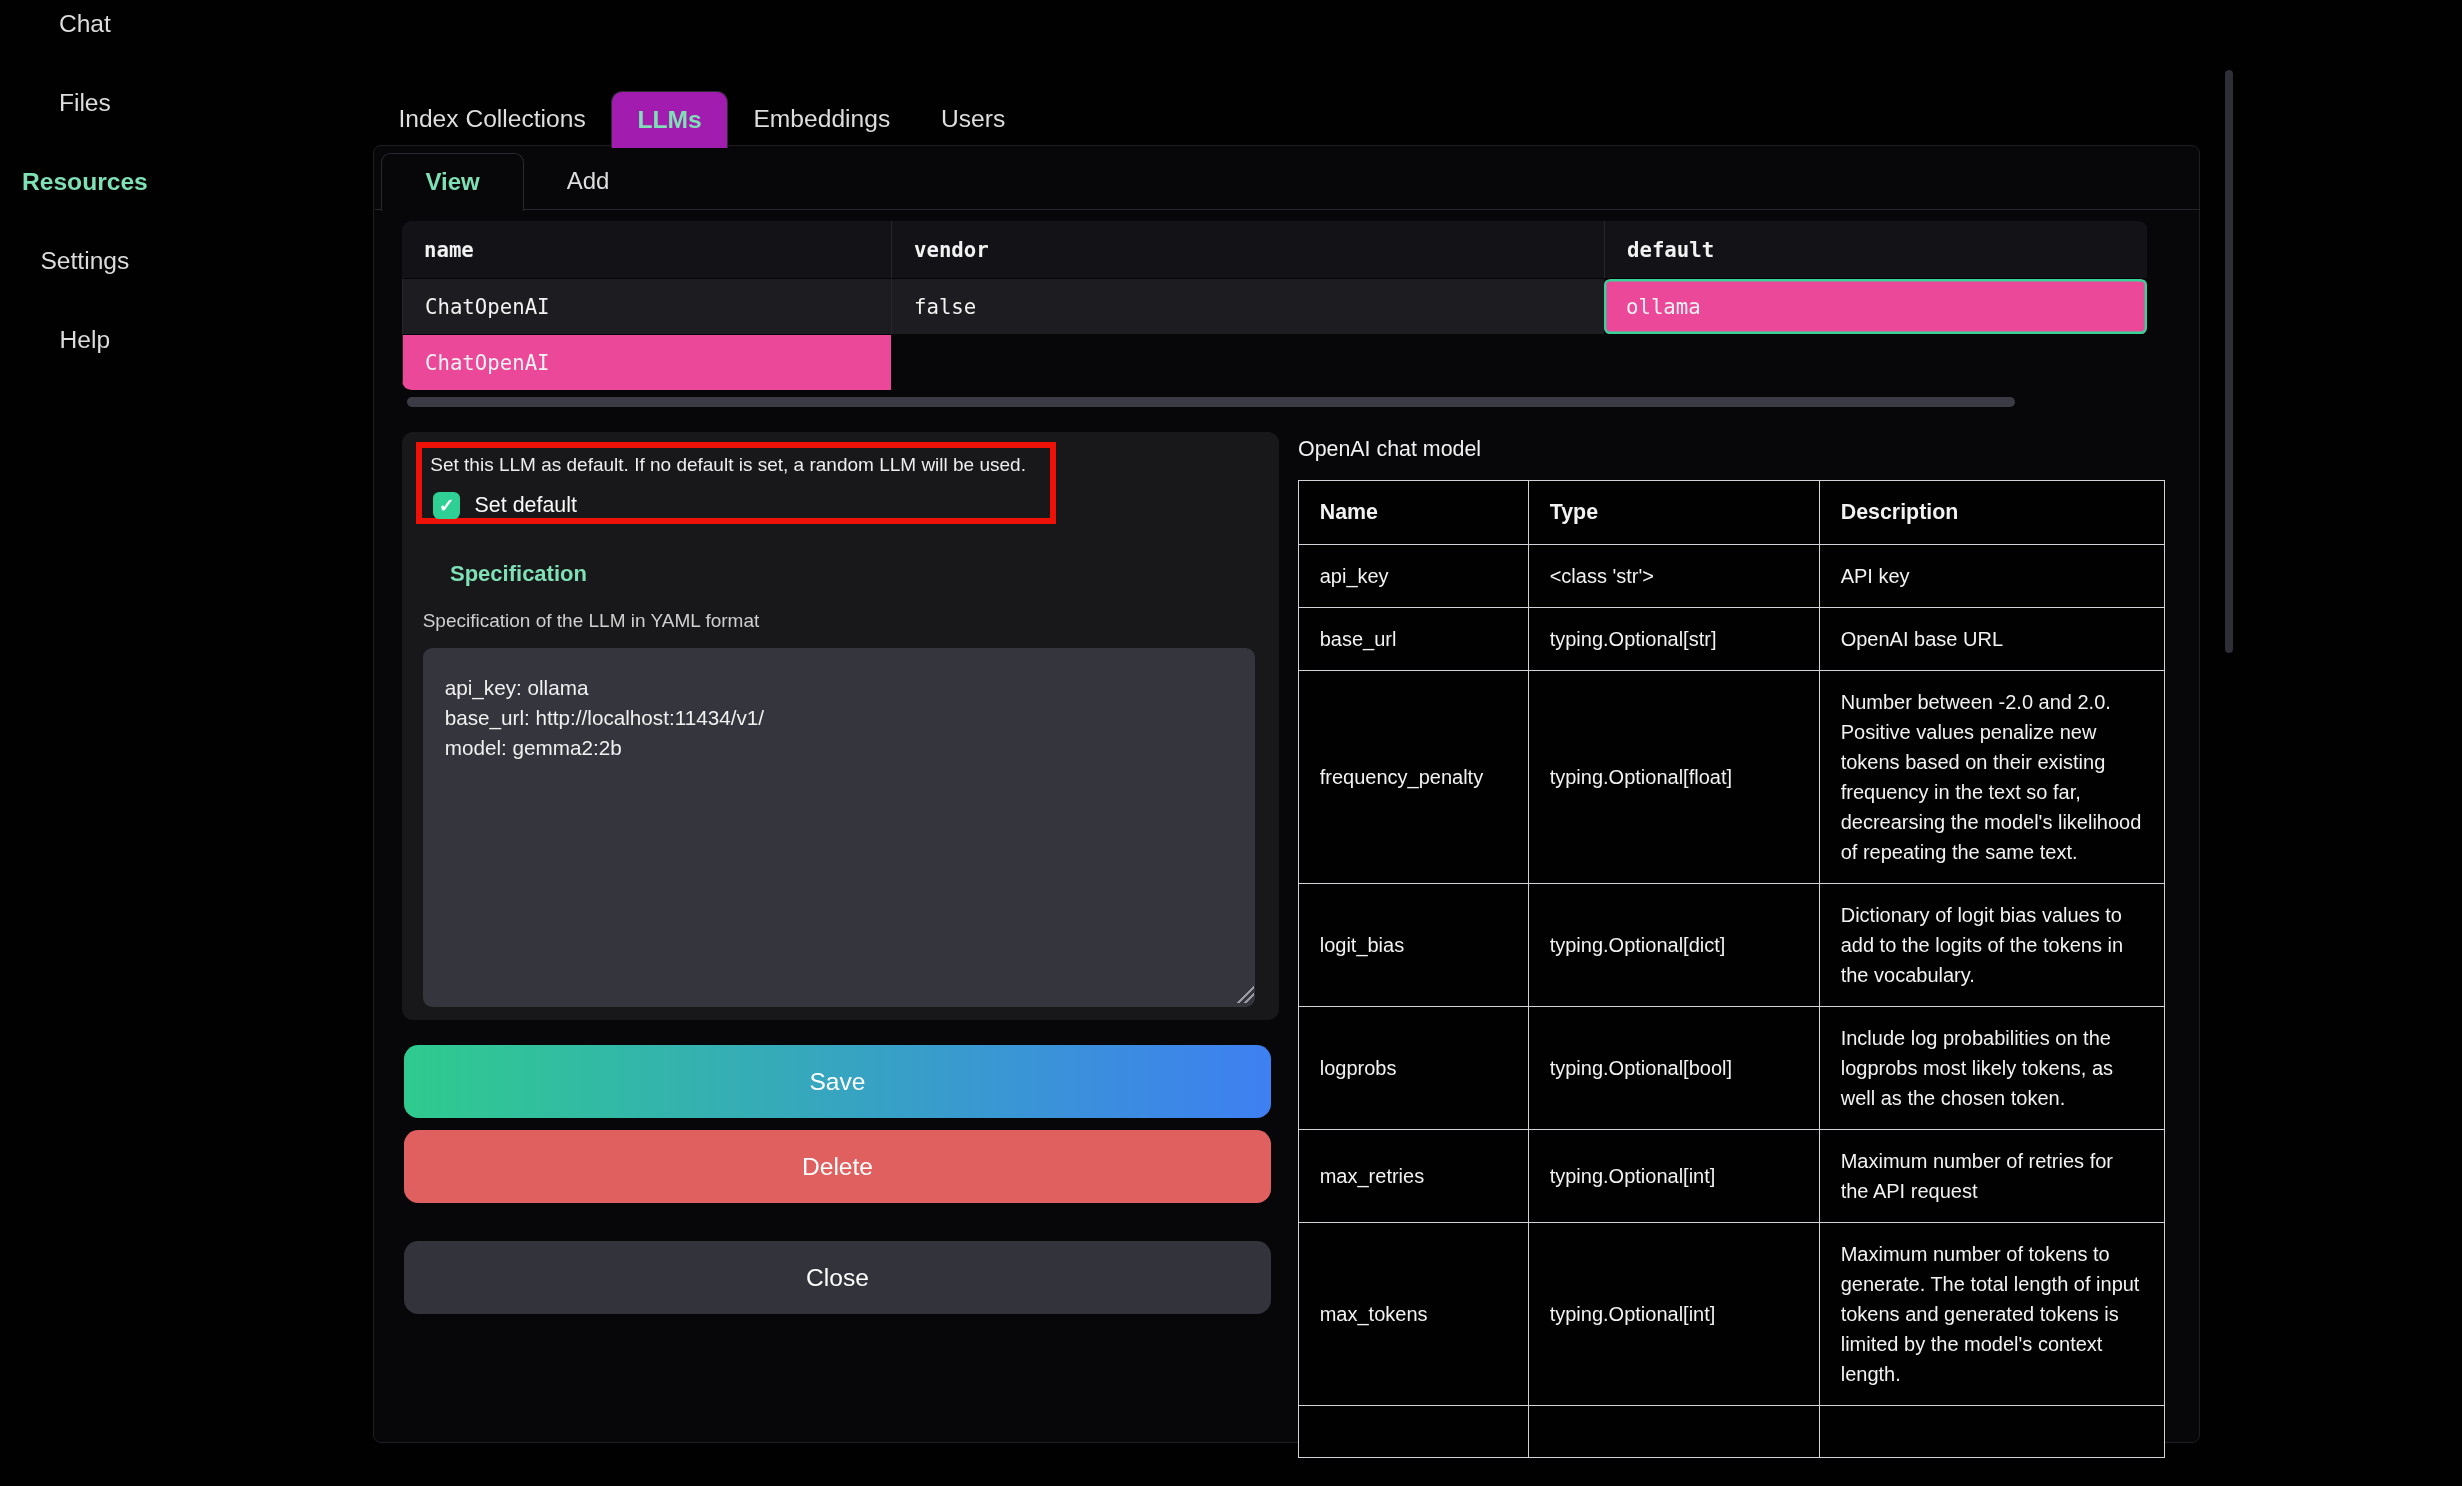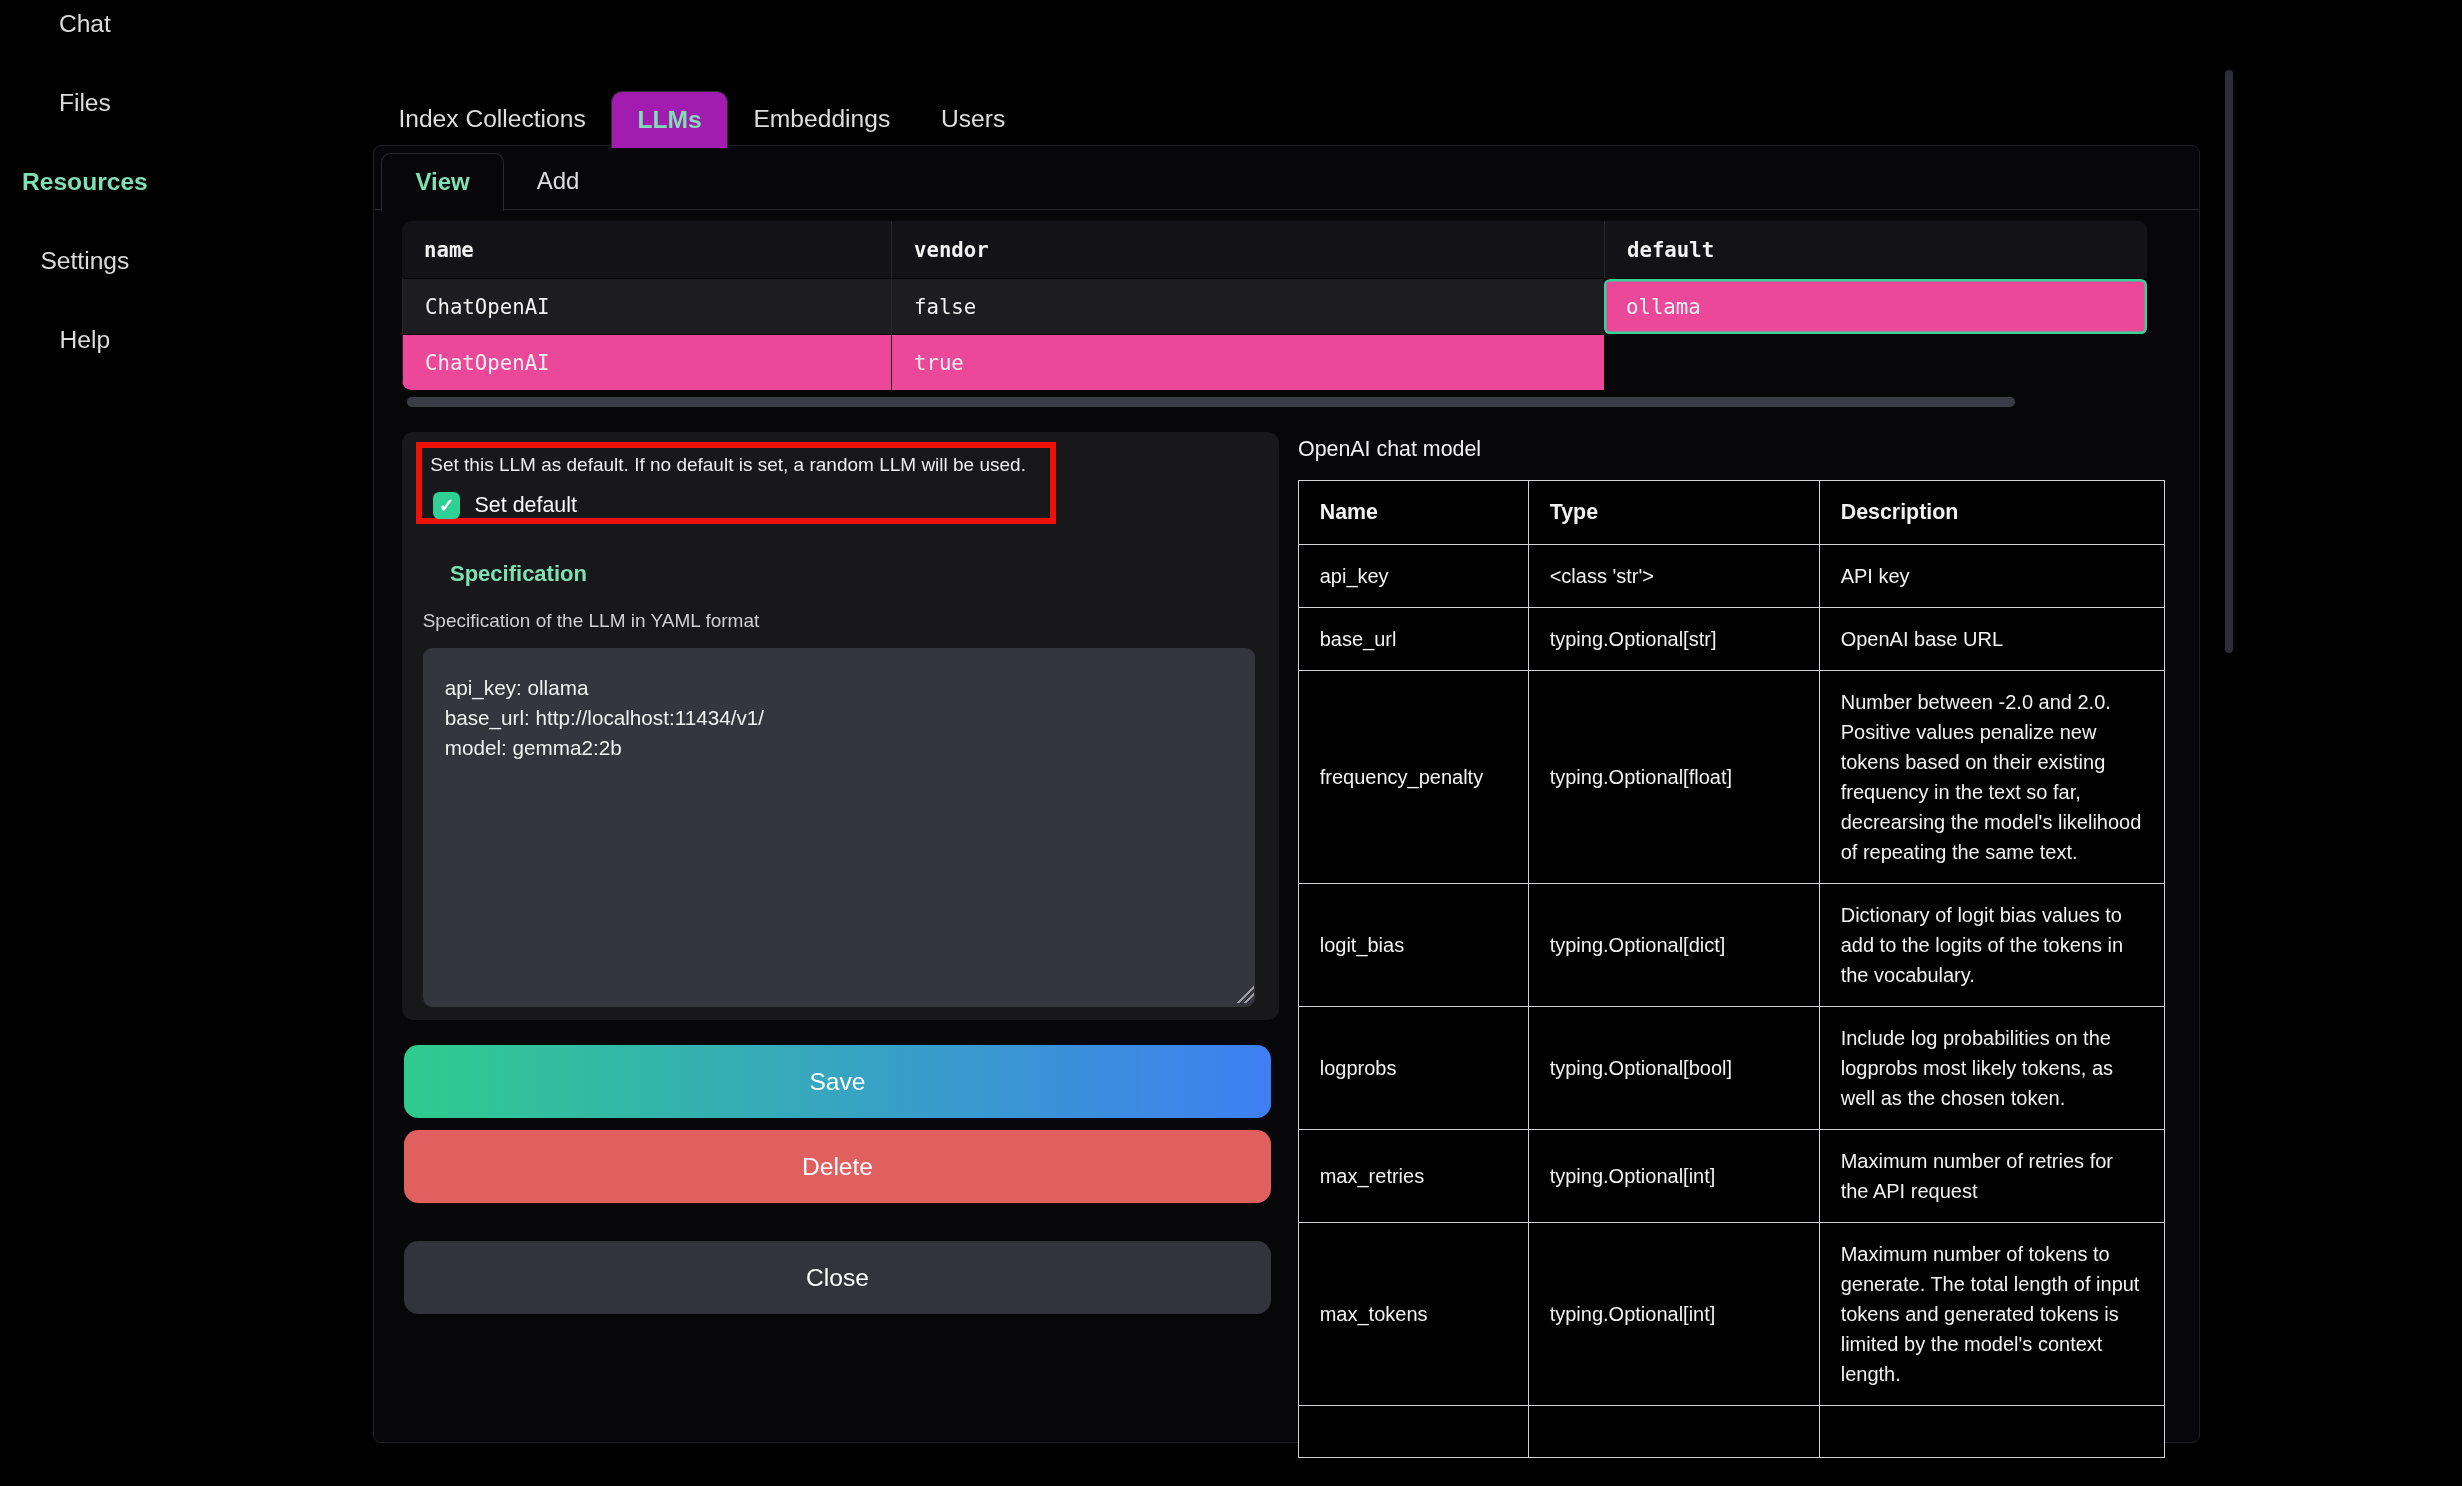--- a/index.html
+++ b/index.html
@@ -28,21 +28,21 @@
   }
   
   .main-tabs{position:absolute;left:373px;top:91px;height:56px;display:flex;align-items:stretch;z-index:3;}
   .main-tab{display:flex;align-items:center;padding:0 25.4px;font-size:24.6px;color:#dedede;cursor:pointer;}
   .main-tab.active{
     background:#a21caf;border:1.6px solid #2a2a30;border-bottom:none;
     border-radius:11px 11px 0 0;color:var(--accent);font-weight:bold;height:57px;
   }
   
   .sub-tabs{position:absolute;left:375px;top:153px;width:1824px;height:57px;display:flex;align-items:stretch;border-bottom:1.6px solid #26262c;z-index:2;}
-  .sub-tab{display:flex;align-items:center;padding:0 33px;font-size:24px;color:#dedede;cursor:pointer;}
+  .sub-tab{display:flex;align-items:center;padding:0 43px;font-size:24px;color:#dedede;cursor:pointer;}
   .sub-tab.active{
     background:#07070a;border:1.6px solid #28282e;border-bottom:none;margin-left:6.4px;
     border-radius:9.5px 9.5px 0 0;color:var(--accent);font-weight:bold;margin-bottom:-1.6px;
   }
   
   .llm-table{
     position:absolute;left:402px;top:221px;width:1746px;border-radius:9.5px;overflow:hidden;
     display:grid;grid-template-columns:489px 713px 543px;
     font-family:"DejaVu Sans Mono", monospace;font-size:20.7px;
   }
@@ -123,21 +123,20 @@
 <div class="llm-table">
   <div class="llm-cell hdr c1">name</div>
   <div class="llm-cell hdr c2">vendor</div>
   <div class="llm-cell hdr c3">default</div>
 
   <div class="llm-cell llm-row1 c2">ChatOpenAI</div>
   <div class="llm-cell llm-row1 c3">false</div>
 
   <div class="llm-cell llm-row2 c1 selected">ollama</div>
   <div class="llm-cell llm-row2 c2">ChatOpenAI</div>
-  <div class="llm-cell llm-row2 c3">true</div>
 </div>
 
 <div class="h-scrollbar">
   <div class="thumb"></div>
 </div>
 
 <div class="detail-panel">
   <div class="red-box">
     <div class="red-note">Set this LLM as default. If no default is set, a random LLM will be used.</div>
     <div class="checkbox-row">

